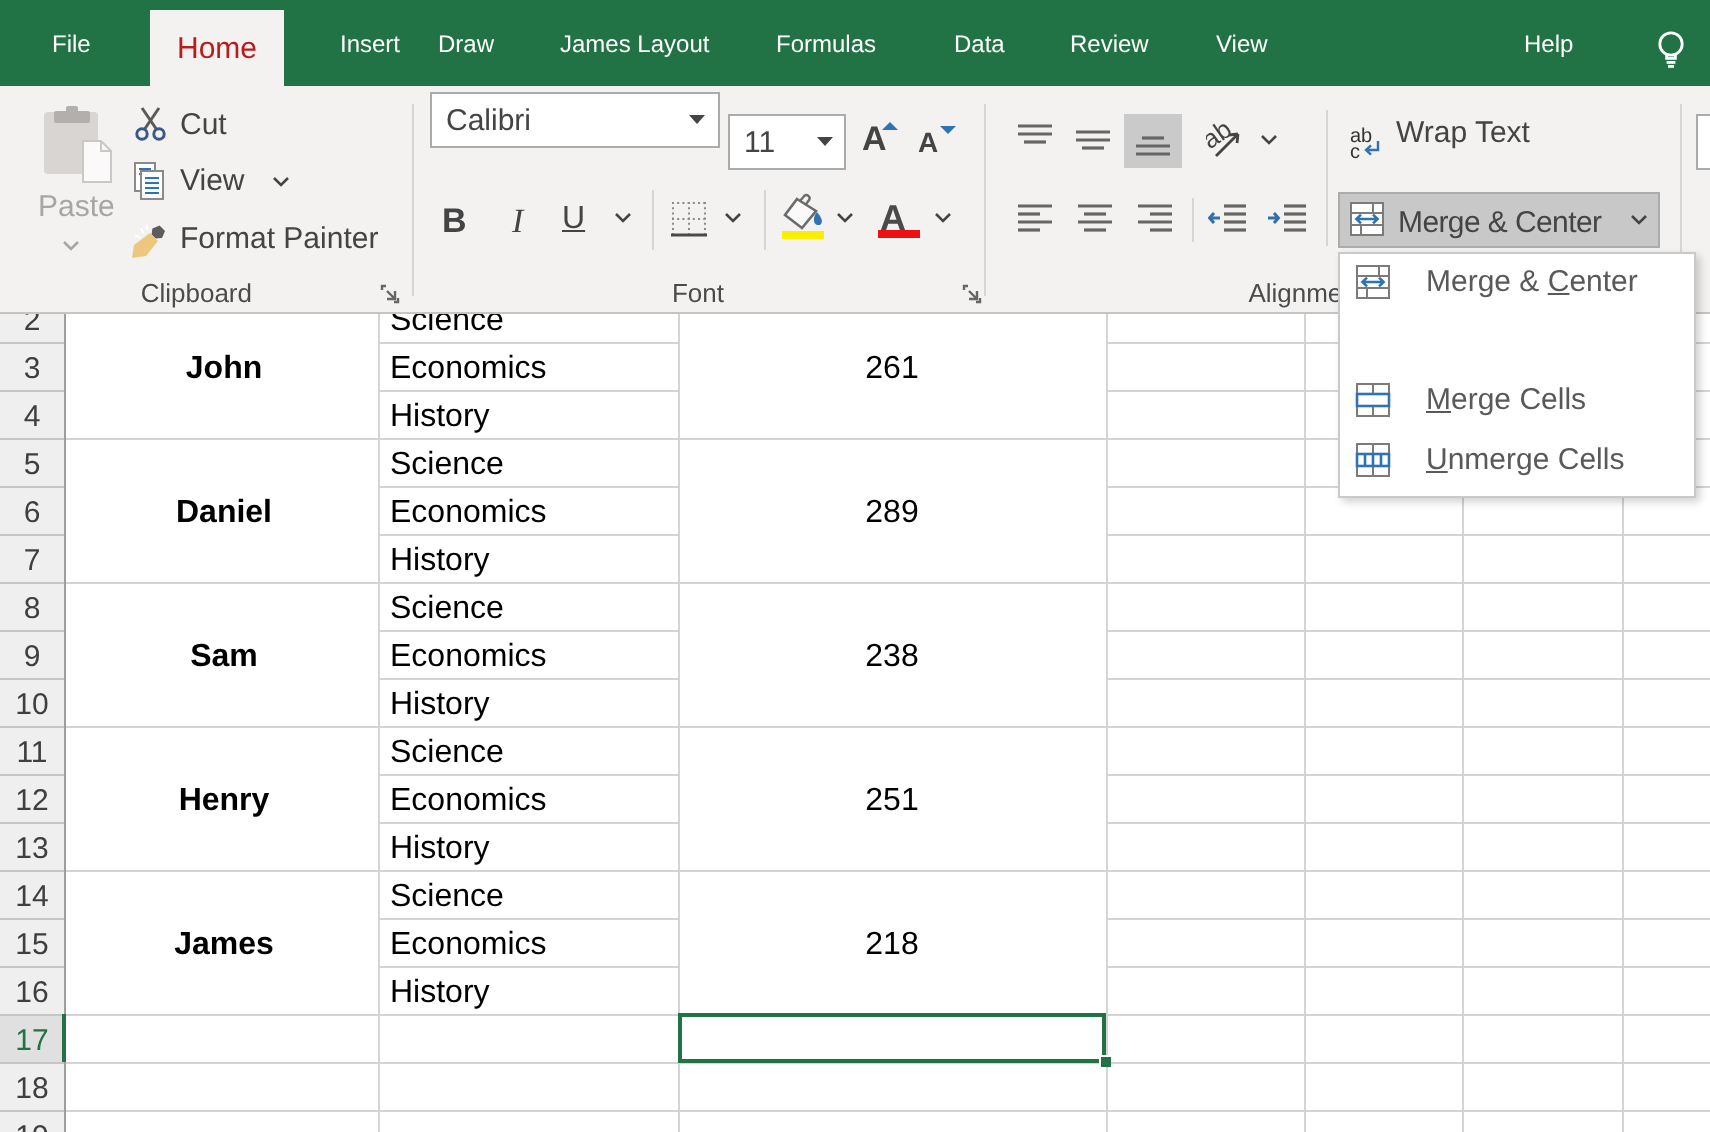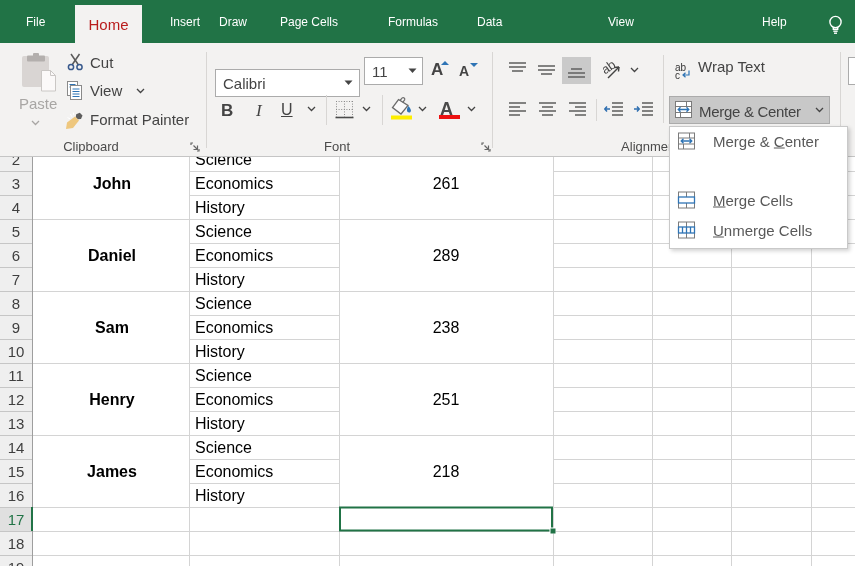--- a/index.html
+++ b/index.html
@@ -8,21 +8,21 @@
   .abs{position:absolute;}
   
   #tabbar{position:absolute;left:0;top:0;width:855px;height:43px;background:#217346;}
   .tab{position:absolute;top:0;height:26px;line-height:45px;color:#fff;font-size:12px;}
   #hometab{position:absolute;left:75px;top:5px;width:67px;height:40px;background:#f3f2f1;
            color:#b91c1c;font-size:15px;text-align:center;line-height:40px;}
   
   #ribbon{position:absolute;left:0;top:43px;width:855px;height:113px;background:#f3f2f1;
           border-bottom:1px solid #c5c5c5;}
   .rsep{position:absolute;top:9px;height:96px;width:1px;background:#d8d6d4;}
-  .rlabel{position:absolute;font-size:13px;color:#4b4b4b;text-align:center;}
+  .rlabel{position:absolute;font-size:13px;color:#4b4b4b;text-align:right;}
   .rtext{position:absolute;font-size:15px;color:#444;white-space:nowrap;}
   .combo{position:absolute;background:#fff;border:1px solid #ababab;}
   
   #menu{position:absolute;left:669px;top:126px;width:177px;height:121px;background:#fff;
         border:1px solid #c9c9c9;box-shadow:2px 2px 4px rgba(0,0,0,0.18);z-index:5;}
   .mitem{position:absolute;left:0;width:178px;height:30px;font-size:15px;color:#595959;}
   .mtext{position:absolute;left:43px;top:50%;transform:translateY(-50%);white-space:nowrap;}
   .micon{position:absolute;left:7px;top:50%;transform:translateY(-50%);}
 </style>
 </head>
@@ -201,21 +201,21 @@
       <path d="M1 17 L2 10.5 L10 4.5 L14 8.5 L8 16 Z" fill="#eec77e"></path>
       <path d="M5.5 2 l1.2 2.8 M2.5 5.5 l2.6 1.4 M8.3 0.5 l0.4 2.6" stroke="#fff" stroke-width="1"></path>
     </svg>
     <div class="rtext" style="left:90px;top:68px;">Format Painter</div>
     <div class="rlabel" style="left:56px;top:96px;width:70px;">Clipboard</div>
     <svg class="abs" style="left:190px;top:99px;" width="10" height="10" viewBox="0 0 10 10">
       <path d="M1 3 V1 h2 M9 7 v2 h-2" fill="none" stroke="#666" stroke-width="1.2"></path>
       <path d="M3.5 3.5 L7.5 7.5 M7.5 3.5 v4 h-4" fill="none" stroke="#666" stroke-width="1.2"></path>
     </svg>
 
-    <div class="combo" style="left:215px;top:26px;width:143px;height:26px;">
+    <div class="combo" style="left:215px;top:3px;width:143px;height:26px;">
       <div class="rtext" style="left:7px;top:5px;">Calibri</div>
       <svg class="abs" style="right:6px;top:10px;" width="9" height="6" viewBox="0 0 9 6">
           <path d="M0.5 0.5 L4.5 5 L8.5 0.5" fill="#444"></path>
         </svg>
     </div>
     <div class="combo" style="left:364px;top:14px;width:57px;height:26px;">
       <div class="rtext" style="left:7px;top:5px;">11</div>
       <svg class="abs" style="right:5px;top:10px;" width="9" height="6" viewBox="0 0 9 6">
           <path d="M0.5 0.5 L4.5 5 L8.5 0.5" fill="#444"></path>
         </svg>
@@ -375,23 +375,24 @@
       </svg>
     <div class="rlabel" style="left:618px;top:96px;width:64px;">Alignment</div>
 
     <div class="combo" style="left:848px;top:14px;width:14px;height:26px;"></div>
   </div>
 
   <div id="tabbar">
     <div class="tab" style="left:26px;">File</div>
     <div class="tab" style="left:170px;">Insert</div>
     <div class="tab" style="left:219px;">Draw</div>
-    <div class="tab" style="left:280px;">Page Cells</div>
+    <div class="tab" style="left:280px;">James Layout</div>
     <div class="tab" style="left:388px;">Formulas</div>
     <div class="tab" style="left:477px;">Data</div>
+    <div class="tab" style="left:535px;">Review</div>
     <div class="tab" style="left:608px;">View</div>
     <div class="tab" style="left:762px;">Help</div>
     <svg class="abs" style="left:827px;top:15px;" width="17" height="20" viewBox="0 0 17 20">
       <circle cx="8.5" cy="7" r="5.6" fill="none" stroke="#fff" stroke-width="1.4"></circle>
       <path d="M6.3 12 v2.2 h4.4 V12" fill="none" stroke="#fff" stroke-width="1.4"></path>
       <line x1="6.3" y1="16.2" x2="10.7" y2="16.2" stroke="#fff" stroke-width="1.4"></line>
       <line x1="7" y1="18.2" x2="10" y2="18.2" stroke="#fff" stroke-width="1.4"></line>
     </svg>
   </div>
   <div id="hometab">Home</div>

